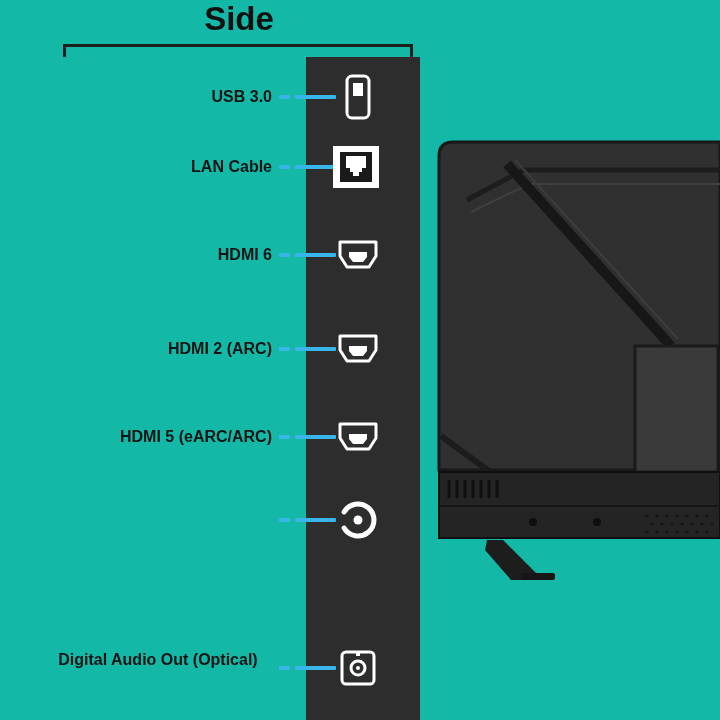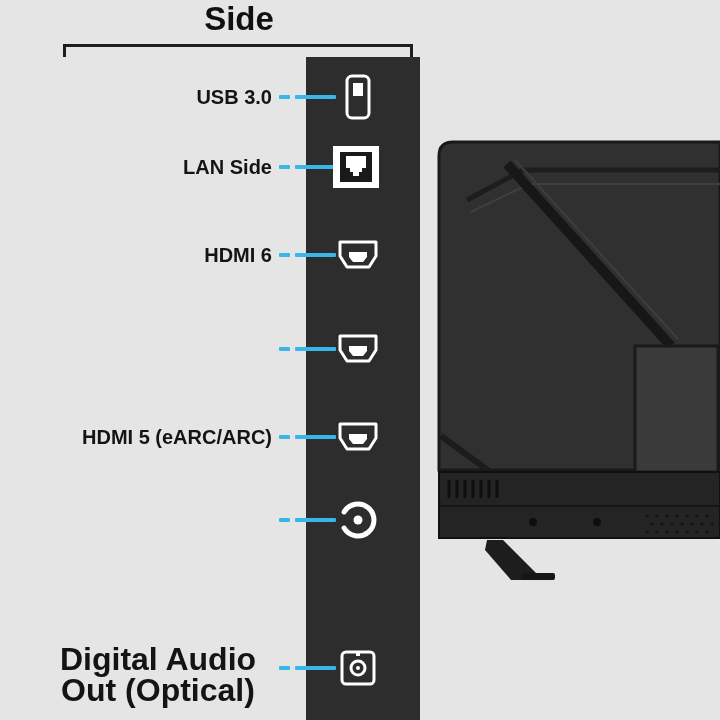--- a/index.html
+++ b/index.html
@@ -2,42 +2,42 @@
 <html><head>
 <meta charset="utf-8">
 <style>
   * { margin:0; padding:0; box-sizing:border-box; }
   html,body { background:#ffffff; }
   body {
     width:720px; height:720px;
     font-family:"Liberation Sans", sans-serif;
     color:#141414;
   }
-  .stage { position:relative; width:720px; height:720px; overflow:hidden; background:#e5e5e5; }
+  .stage { position:relative; width:720px; height:720px; overflow:hidden; background:#14b8a6; }
 
   .title {
     position:absolute; left:63px; top:0; width:352px;
     text-align:center; font-size:33px; font-weight:700; color:#101010;
   }
   .bracket {
     position:absolute; left:63px; top:44px; width:350px; height:13px;
     border-top:3px solid #1e1e1e; border-left:3px solid #1e1e1e; border-right:3px solid #1e1e1e;
   }
   .panel {
     position:absolute; left:306px; top:57px; width:114px; height:663px;
     background:#2d2d2d;
   }
 
   .label {
     position:absolute; right:448px; white-space:nowrap;
-    font-size:20px; font-weight:600; line-height:30px; color:#141414;
+    font-size:16px; font-weight:600; line-height:30px; color:#141414;
   }
   .label2 {
     position:absolute; left:40px; width:236px; text-align:center;
-    font-size:32px; font-weight:600; line-height:31px; color:#141414;
+    font-size:16px; font-weight:600; line-height:31px; color:#141414;
   }
 
   .conn { position:absolute; left:279px; width:57px; height:4px; display:flex; gap:5px; }
   .conn i { display:block; height:4px; background:#38b6e9; border-radius:1px; }
   .conn .s1 { width:11px; }
   .conn .s2 { flex:1; }
 
   .port { position:absolute; line-height:0; }
   .tv { position:absolute; left:437px; top:140px; width:283px; height:440px; line-height:0; }
 </style>
@@ -55,21 +55,21 @@
       <i class="s1"></i>
       <i class="s2"></i>
     </div>
   <div class="port" style="left:345px;top:74px">
     <svg width="26" height="46" viewBox="0 0 26 46">
       <rect x="2" y="2" width="22" height="42" rx="5" fill="none" stroke="#ffffff" stroke-width="3"></rect>
       <rect x="8" y="9" width="10" height="13" fill="#ffffff"></rect>
     </svg>
   </div>
 
-  <div class="label" style="top:152px">LAN Side</div>
+  <div class="label" style="top:152px">LAN Cable</div>
   <div class="conn" style="top:165px">
       <i class="s1"></i>
       <i class="s2"></i>
     </div>
   <div class="port" style="left:332px;top:145px">
     <svg width="48" height="44" viewBox="0 0 48 44">
       <rect x="1" y="1" width="46" height="42" fill="#ffffff"></rect>
       <rect x="8" y="7" width="32" height="30" fill="#1a1a1a"></rect>
       <path d="M14 11 h20 v12 h-4 v4 h-3 v4 h-6 v-4 h-3 v-4 h-4 z" fill="#ffffff"></path>
     </svg>
@@ -80,20 +80,21 @@
       <i class="s1"></i>
       <i class="s2"></i>
     </div>
   <div class="port" style="left:336px;top:239px">
     <svg width="44" height="32" viewBox="0 0 44 32">
       <path d="M4 3 h36 v14 l-7 11 h-22 l-7 -11 z" fill="none" stroke="#ffffff" stroke-width="3" stroke-linejoin="round"></path>
       <path d="M13 13 h18 v5 l-4 5 h-10 l-4 -5 z" fill="#ffffff"></path>
     </svg>
   </div>
 
+  <div class="label" style="top:334px">HDMI 2 (ARC)</div>
   <div class="conn" style="top:347px">
       <i class="s1"></i>
       <i class="s2"></i>
     </div>
   <div class="port" style="left:336px;top:333px">
     <svg width="44" height="32" viewBox="0 0 44 32">
       <path d="M4 3 h36 v14 l-7 11 h-22 l-7 -11 z" fill="none" stroke="#ffffff" stroke-width="3" stroke-linejoin="round"></path>
       <path d="M13 13 h18 v5 l-4 5 h-10 l-4 -5 z" fill="#ffffff"></path>
     </svg>
   </div>

